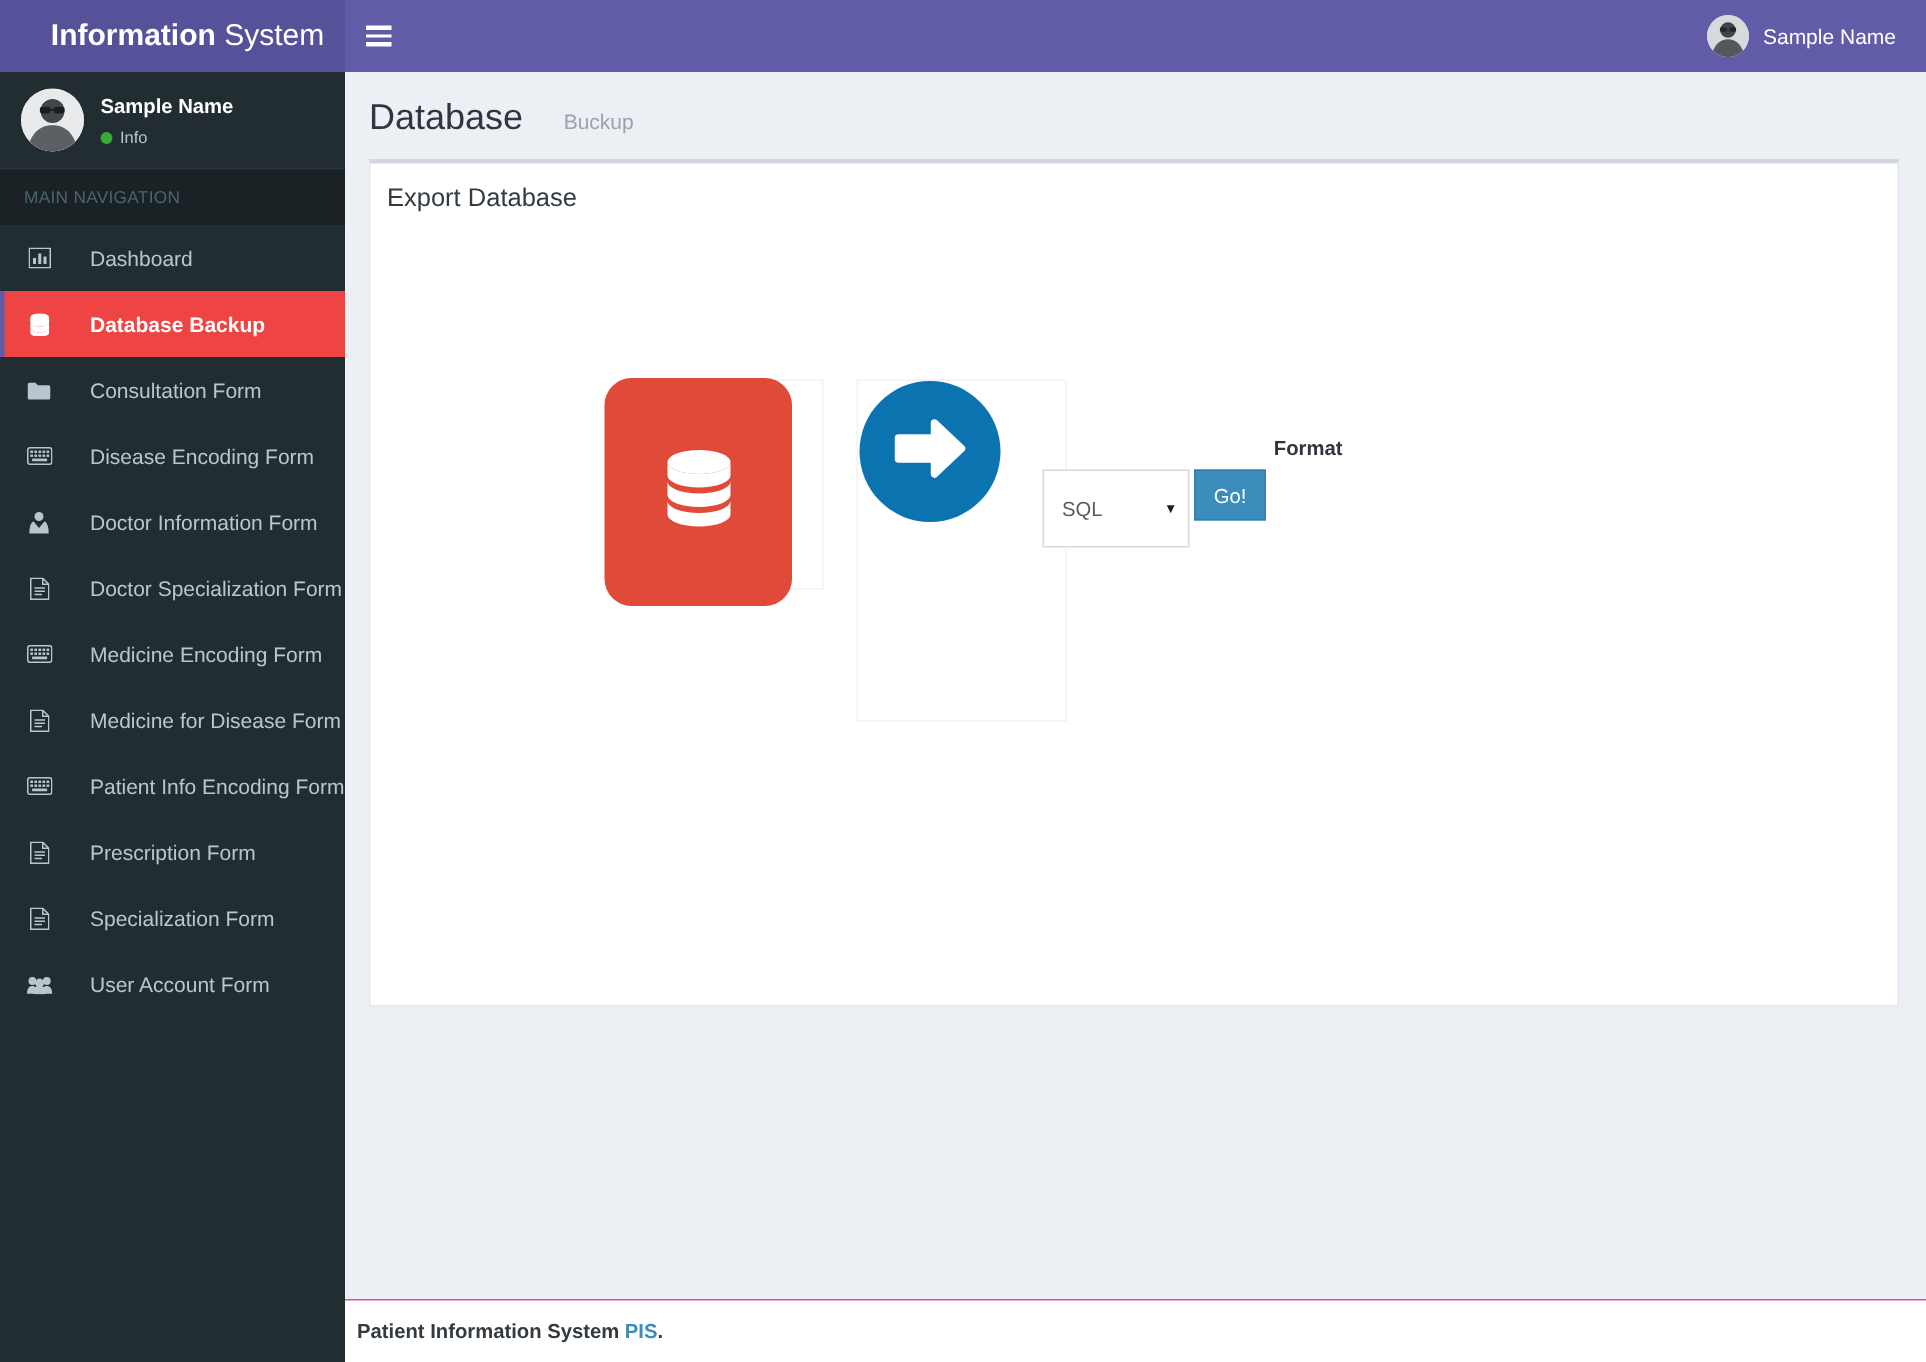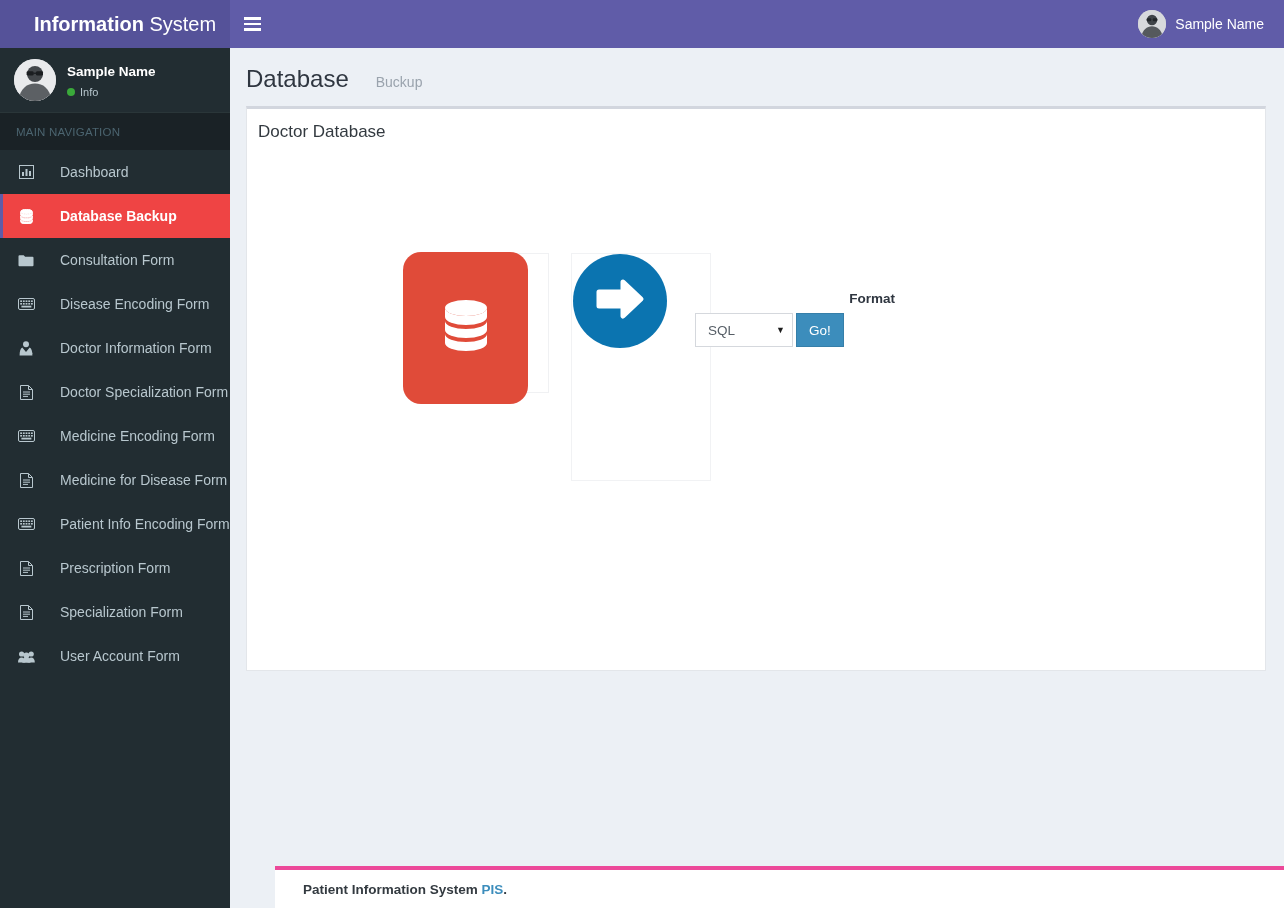--- a/index.html
+++ b/index.html
@@ -153,21 +153,21 @@
     background: #0b74b0;
     display: flex; align-items: center; justify-content: center;
   }
 
   #format-group {
     position: absolute; left: 448px; top: 182px; width: 200px; text-align: right;
   }
   #format-label { font-size: 13.5px; color: #2f3640; font-weight: bold; margin-bottom: 7px; }
   #format-row { display: flex; align-items: stretch; }
   #format-select {
-    width: 98px; height: 34px;
+    width: 98px; height: 52px;
     border: 1px solid #d5d8dd; background: #ffffff;
     font-family: "Liberation Sans", sans-serif;
     font-size: 13.5px; color: #565e66;
     padding: 0 20px 0 12px;
     position: relative;
     display: flex; align-items: center;
     cursor: pointer;
   }
   #format-select .caret {
     position: absolute; right: 7px; top: 50%; transform: translateY(-50%);
@@ -180,24 +180,23 @@
     font-family: "Liberation Sans", sans-serif;
     display: flex; align-items: center; justify-content: center;
     padding: 0 11px; margin-left: 3px;
     cursor: pointer;
   }
 
   
   #footer {
     position: absolute; left: 230px; right: 0; bottom: 0; height: 42px;
     background: #ffffff;
-    border-top: 4px solid #ec4899;
+    border-top: 1px solid #ec4899;
     display: flex; align-items: center;
-    padding-left: 28px;
-    margin-left: 45px;
+    padding-left: 8px;
   }
   #footer .f-text { font-size: 13.5px; color: #333a40; font-weight: bold; }
   #footer .f-link { color: #3c8dbc; font-weight: bold; text-decoration: none; }
 </style>
 </head>
 <body>
 
 <div id="topbar">
 
   <div id="logo">
@@ -428,21 +427,21 @@
 </div>
 
 <div id="content-wrap">
 
   <div id="page-head">
     <span class="h-title">Database</span>
     <span class="h-sub">Buckup</span>
   </div>
 
   <div id="panel">
-    <div id="panel-title">Doctor Database</div>
+    <div id="panel-title">Export Database</div>
 
     <div id="export-area">
 
       <div id="db-ghost"></div>
 
       <div id="db-tile">
         <span>
           <svg width="52" height="58" viewBox="0 0 52 58" aria-hidden="true">
             <ellipse cx="26" cy="11" rx="21" ry="8" fill="#ffffff"></ellipse>
             <path d="M5 11 v9 a21 8 0 0 0 42 0 v-9 a21 8 0 0 1 -42 0 z" fill="#ffffff"></path>

